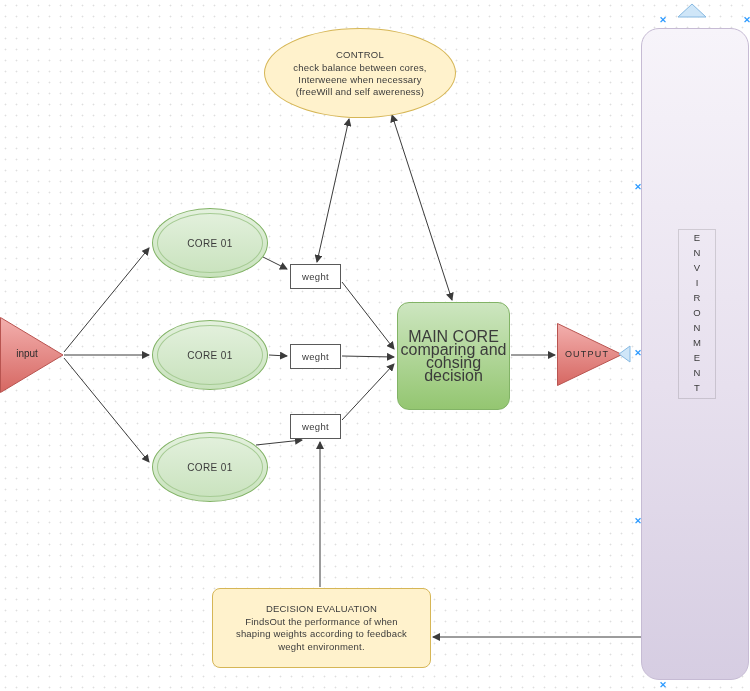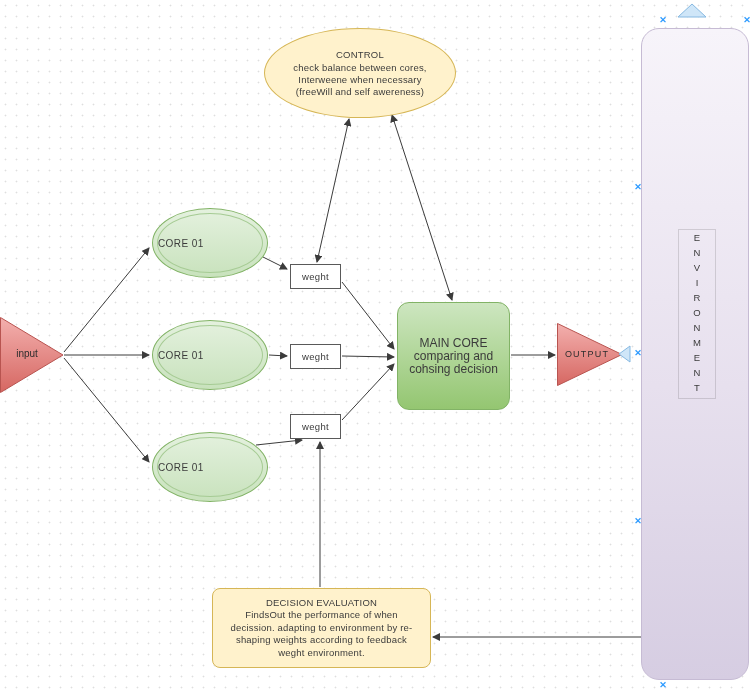--- a/index.html
+++ b/index.html
@@ -17,28 +17,28 @@
   .ellipse { border-radius:50%; }
   .yellow { background:#fff2cc; border:1px solid #d6b656;justify-content:center; }
 
   .control { left:264px; top:28px; width:192px; height:90px; font-size:9.5px; line-height:12px; letter-spacing:0.2px; }
   .control .title { margin-bottom:1px; }
 
   .core { left:152px; width:116px; height:70px;
     background:linear-gradient(180deg,#e4f1de 0%, #c8e2bc 100%);
     border:1px solid #82b366; }
   .core-inner { position:absolute; inset:4px; border:1px solid #a6cb94; border-radius:50%;
-    display:flex; align-items:center; justify-content:flex-start; font-size:10px; letter-spacing:0.4px; }
+    display:flex; align-items:center; justify-content:center; font-size:10px; letter-spacing:0.4px; }
 
   .weight { left:290px; width:51px; height:25px; background:#ffffff; border:1px solid #595959;
     display:flex; align-items:center; justify-content:center; font-size:9.5px; letter-spacing:0.3px; }
 
   .main-core { left:397px; top:302px; width:113px; height:108px; border-radius:12px;
     background:linear-gradient(180deg,#cde6c0 0%, #94c671 100%);
-    border:1px solid #82b366; font-size:12px; line-height:13px; }
+    border:1px solid #82b366; font-size:16px; line-height:13px; }
 
   .decision { left:212px; top:588px; width:219px; height:80px; border-radius:8px;
     font-size:9.5px; line-height:12.5px; letter-spacing:0.2px; }
 
   .environment { left:641px; top:28px; width:108px; height:652px; border-radius:18px;
     background:linear-gradient(180deg,#f7f4fa 0%, #e7e0ee 55%, #d6cde2 100%);
     border:1px solid #c6bbd4; }
   .env-label { position:absolute; left:36px; top:200px; width:36px; height:168px;
     border:1px solid rgba(0,0,0,0.13);
     display:flex; align-items:center; justify-content:center;
@@ -129,21 +129,20 @@
   <div class="tri-label" style="left:5px;top:348px;width:44px">input</div>
 
   <svg class="node" style="left:557px;top:323px" width="66" height="63">
     <polygon points="0.5,0.5 0.5,62.5 65,31.5" fill="url(#redg)" stroke="#b85450"></polygon>
   </svg>
   <div class="tri-label out-label" style="left:553px;top:349px;width:68px">OUTPUT</div>
 
   <div class="node center-col yellow decision">
     <div>DECISION EVALUATION</div>
     <div>FindsOut the performance of when</div>
-    <div>decission. adapting to environment by re-</div>
     <div>shaping weights according to feedback</div>
     <div>weght environment.</div>
   </div>
 
   <div class="node environment">
     <div class="env-label">ENVIRONMENT</div>
   </div>
 
   <span class="xmark" style="left:658px;top:15px">✕</span>
   <span class="xmark" style="left:742px;top:15px">✕</span>

